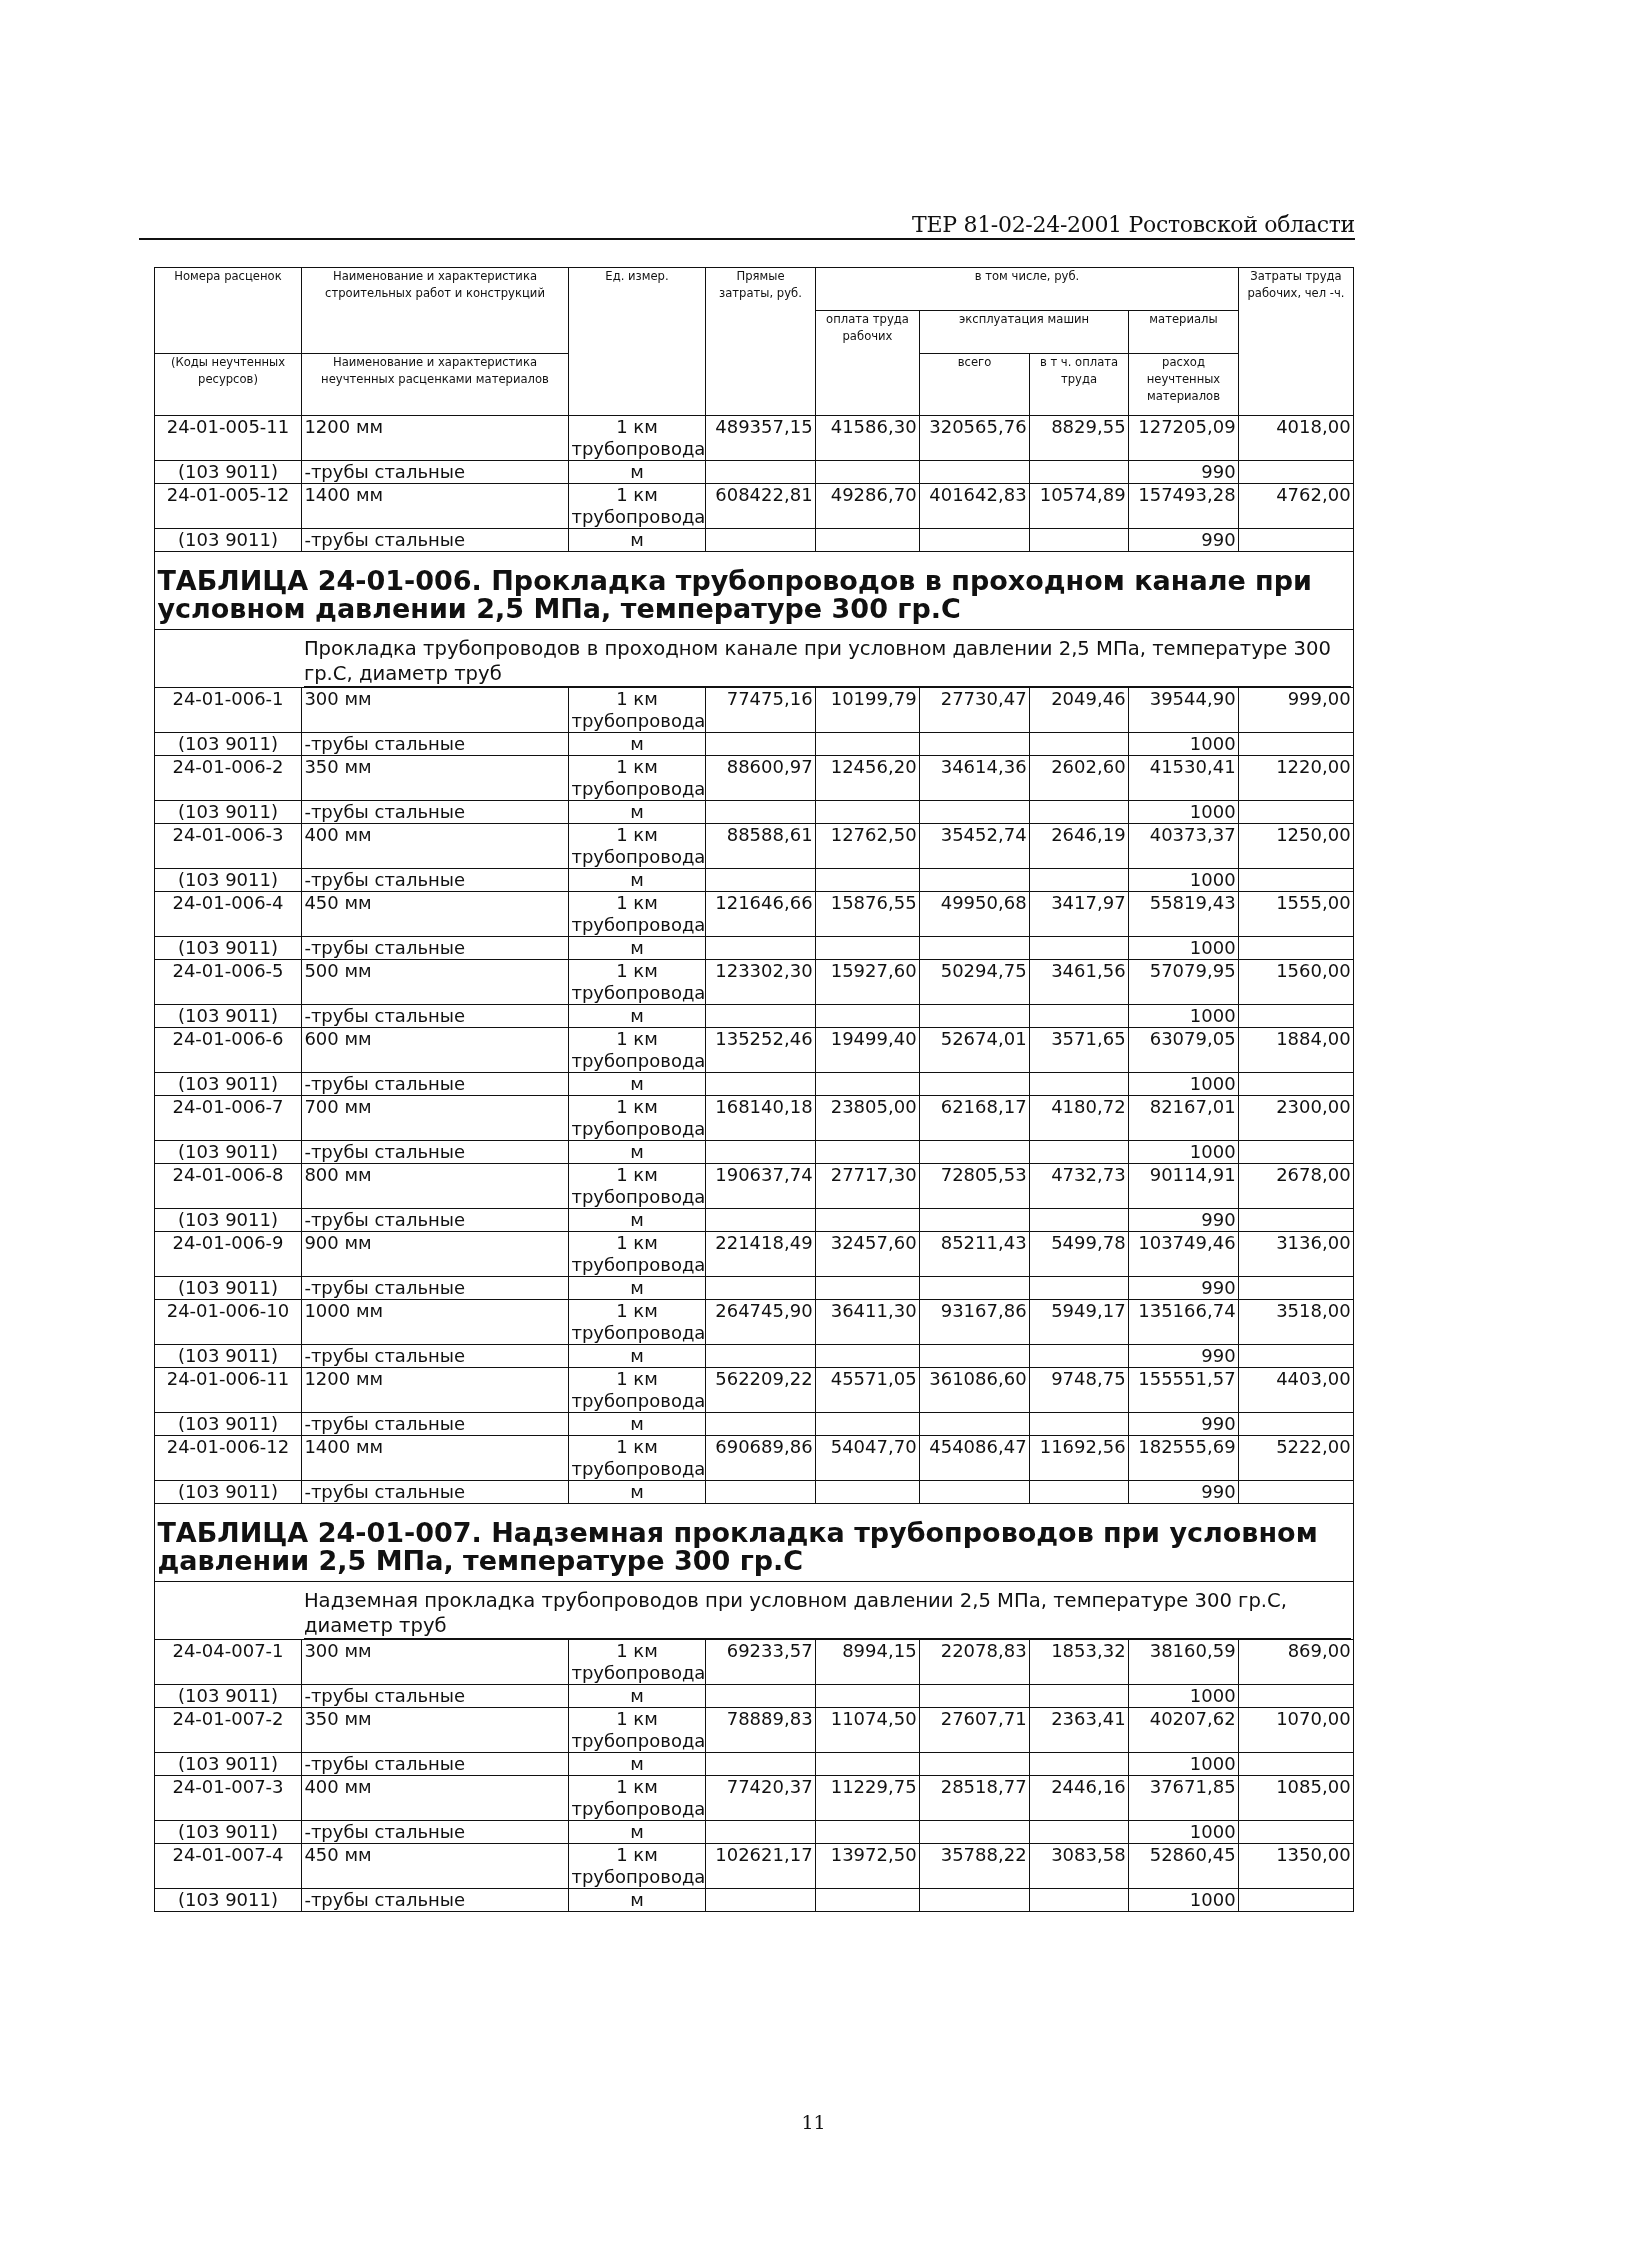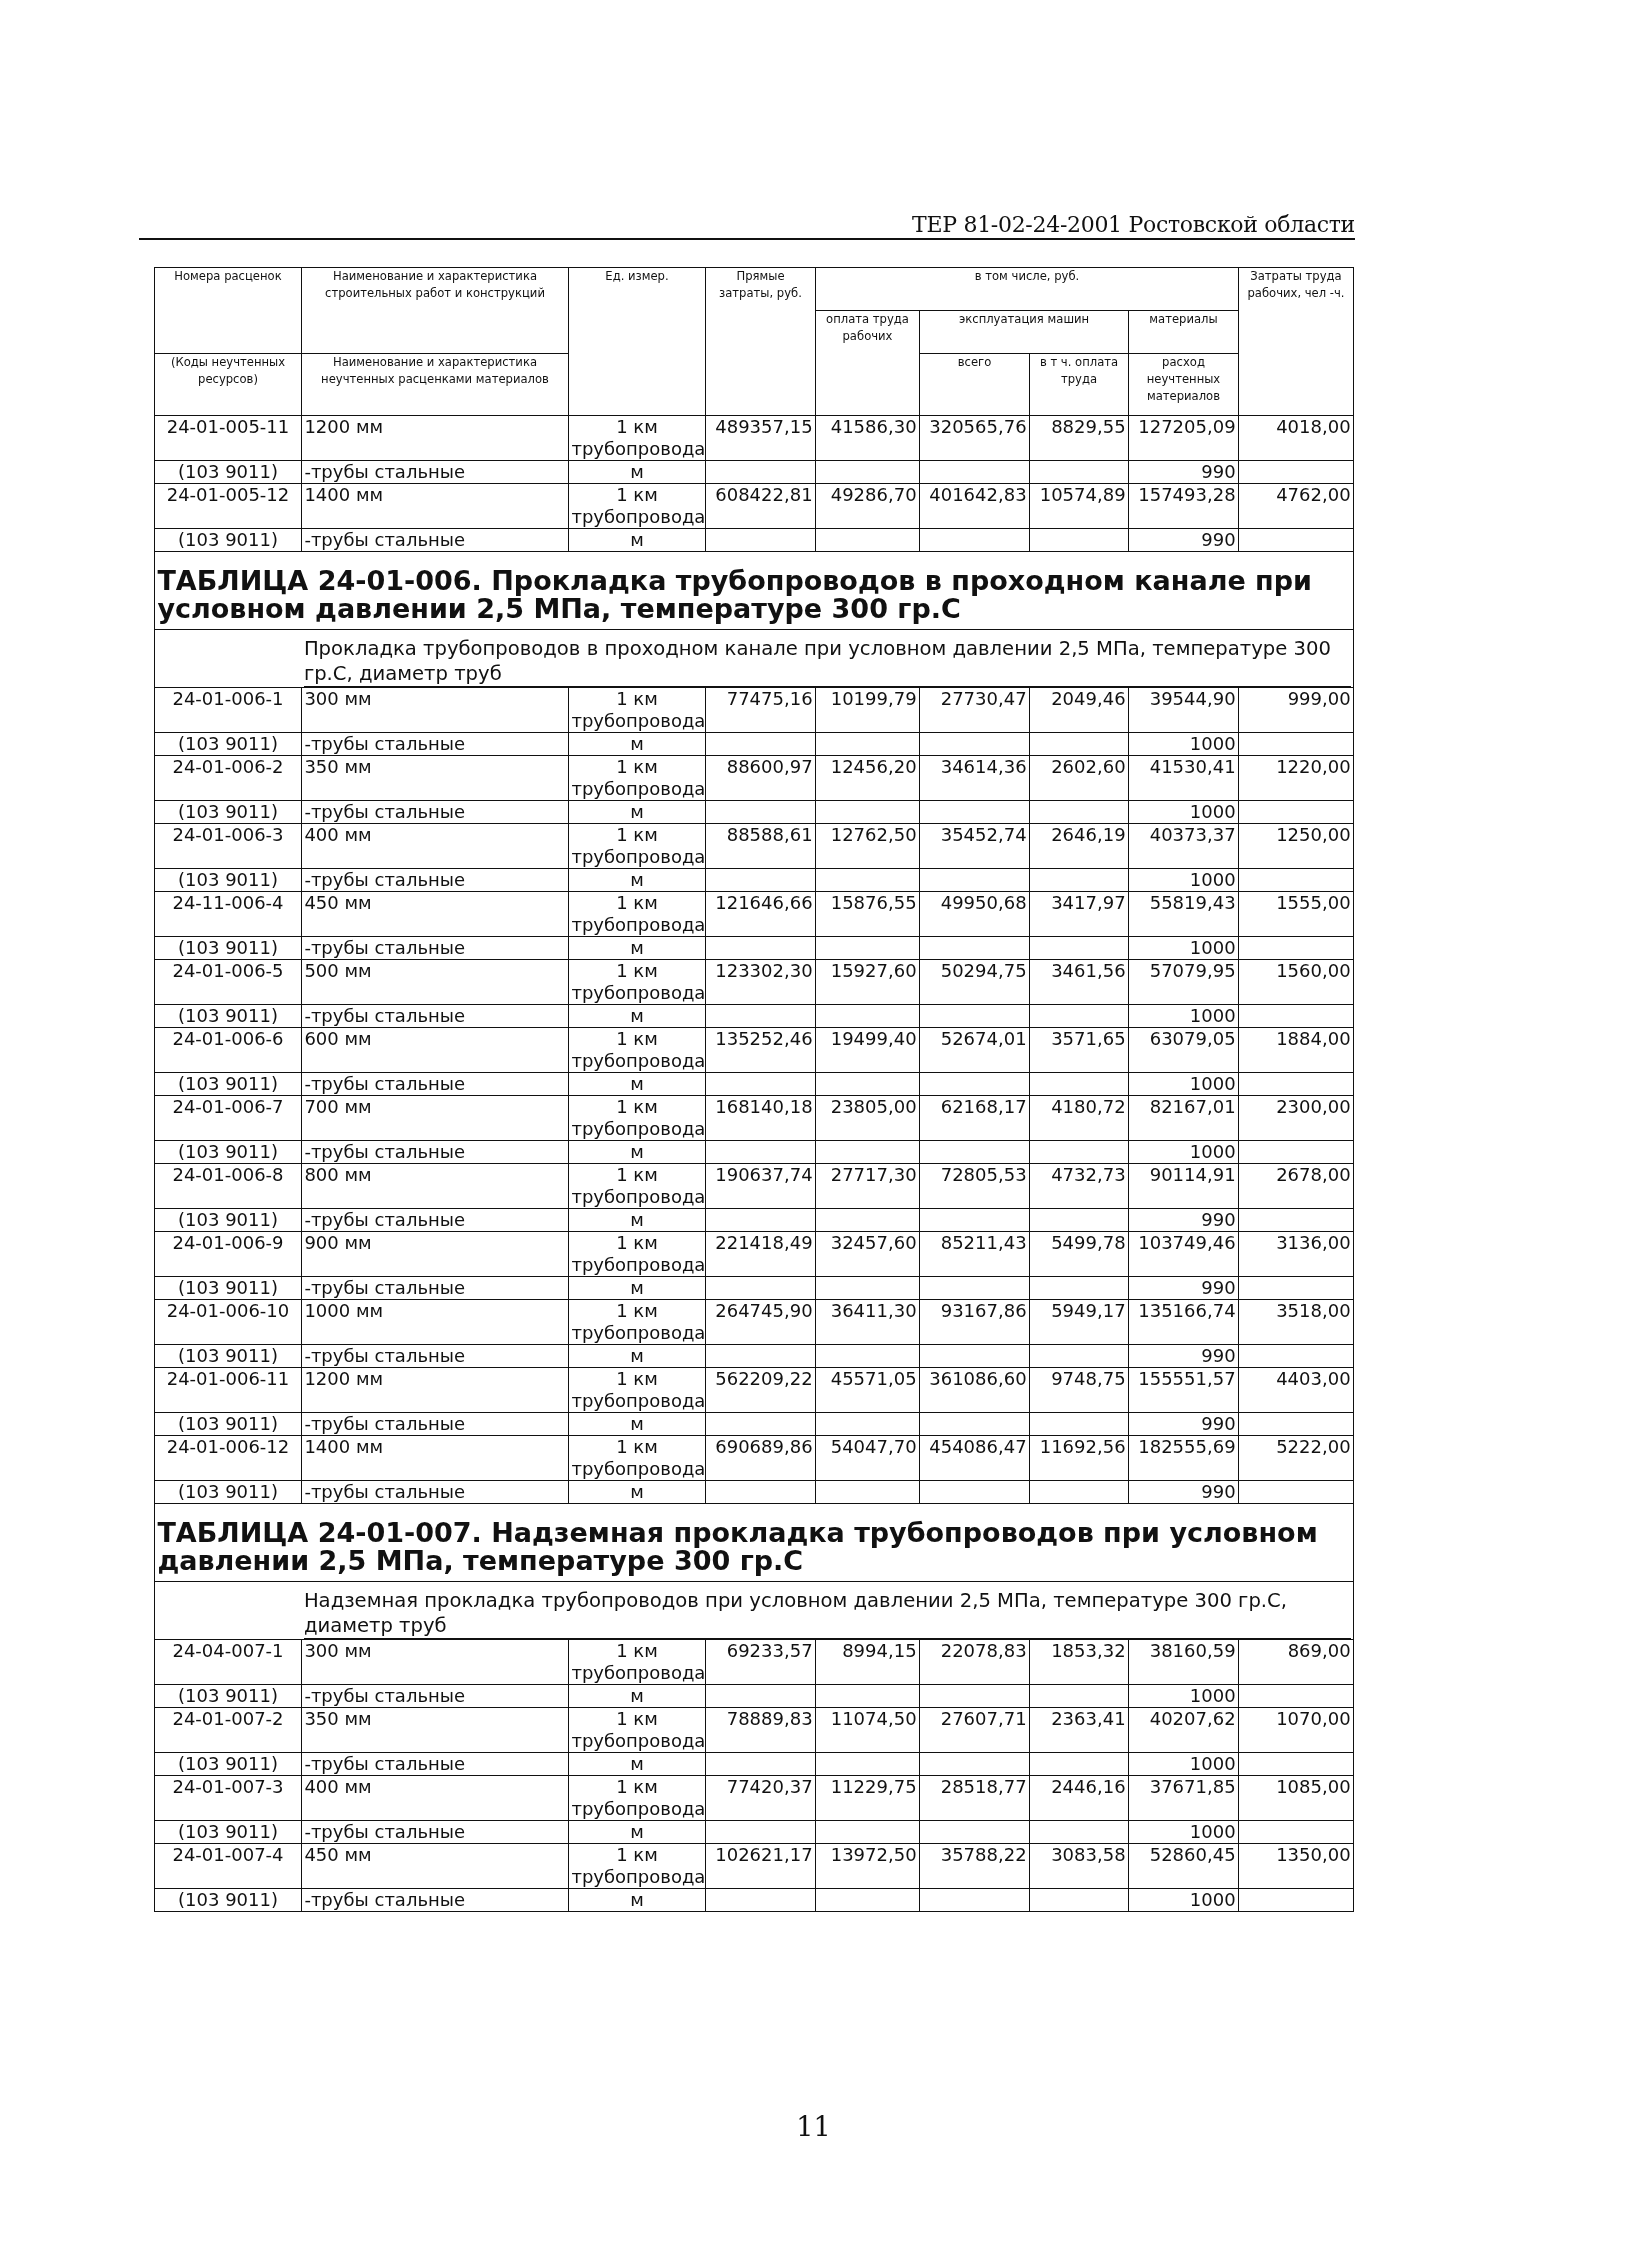--- a/index.html
+++ b/index.html
@@ -13,21 +13,21 @@
   .r-top td { font-size: 18px; line-height: 22px; border-top: 2.4px solid #111; border-bottom: none; }
   .r-bot td { font-size: 18px; line-height: 22px; border-top: none; }
   .code { text-align: center; white-space: nowrap; }
   .unit { text-align: center; }
   .num { text-align: right; white-space: nowrap; }
   .title-row td { border-top: 2.4px solid #111; border-bottom: none; padding: 0; }
   .section-title { font-size: 27px; font-weight: bold; line-height: 28px; padding: 14.7px 0 6.1px 0; }
   .sub-title-row td { border-top: none; border-bottom: 2.4px solid #111; }
   .sub-title { font-size: 19.6px; line-height: 24.5px; padding: 7.3px 0 0 0; }
   .sub-title-inner { display: inline-block; border-bottom: 1.8px solid #111; }
-  .page-num { position: absolute; left: 0; width: 1627px; top: 2111px; text-align: center; font-family: "DejaVu Serif", serif; font-size: 27px; }
+  .page-num { position: absolute; left: 0; width: 1627px; top: 2111px; text-align: center; font-family: "DejaVu Serif", serif; font-size: 19px; }
 </style>
 </head>
 <body>
 
 <div class="header">
   <span class="header-title">ТЕР 81-02-24-2001 Ростовской области</span>
 </div>
 
 <div class="doc">
   <table class="grid" id="rates-table">
@@ -181,21 +181,21 @@
           <td>-трубы стальные</td>
           <td class="unit">м</td>
           <td></td>
           <td></td>
           <td></td>
           <td></td>
           <td class="num">1000</td>
           <td></td>
         </tr>
         <tr class="r-top">
-          <td class="code">24-11-006-4</td>
+          <td class="code">24-01-006-4</td>
           <td>450 мм</td>
           <td class="unit">1 км трубопровода</td>
           <td class="num">121646,66</td>
           <td class="num">15876,55</td>
           <td class="num">49950,68</td>
           <td class="num">3417,97</td>
           <td class="num">55819,43</td>
           <td class="num">1555,00</td>
         </tr>
         <tr class="r-bot">

